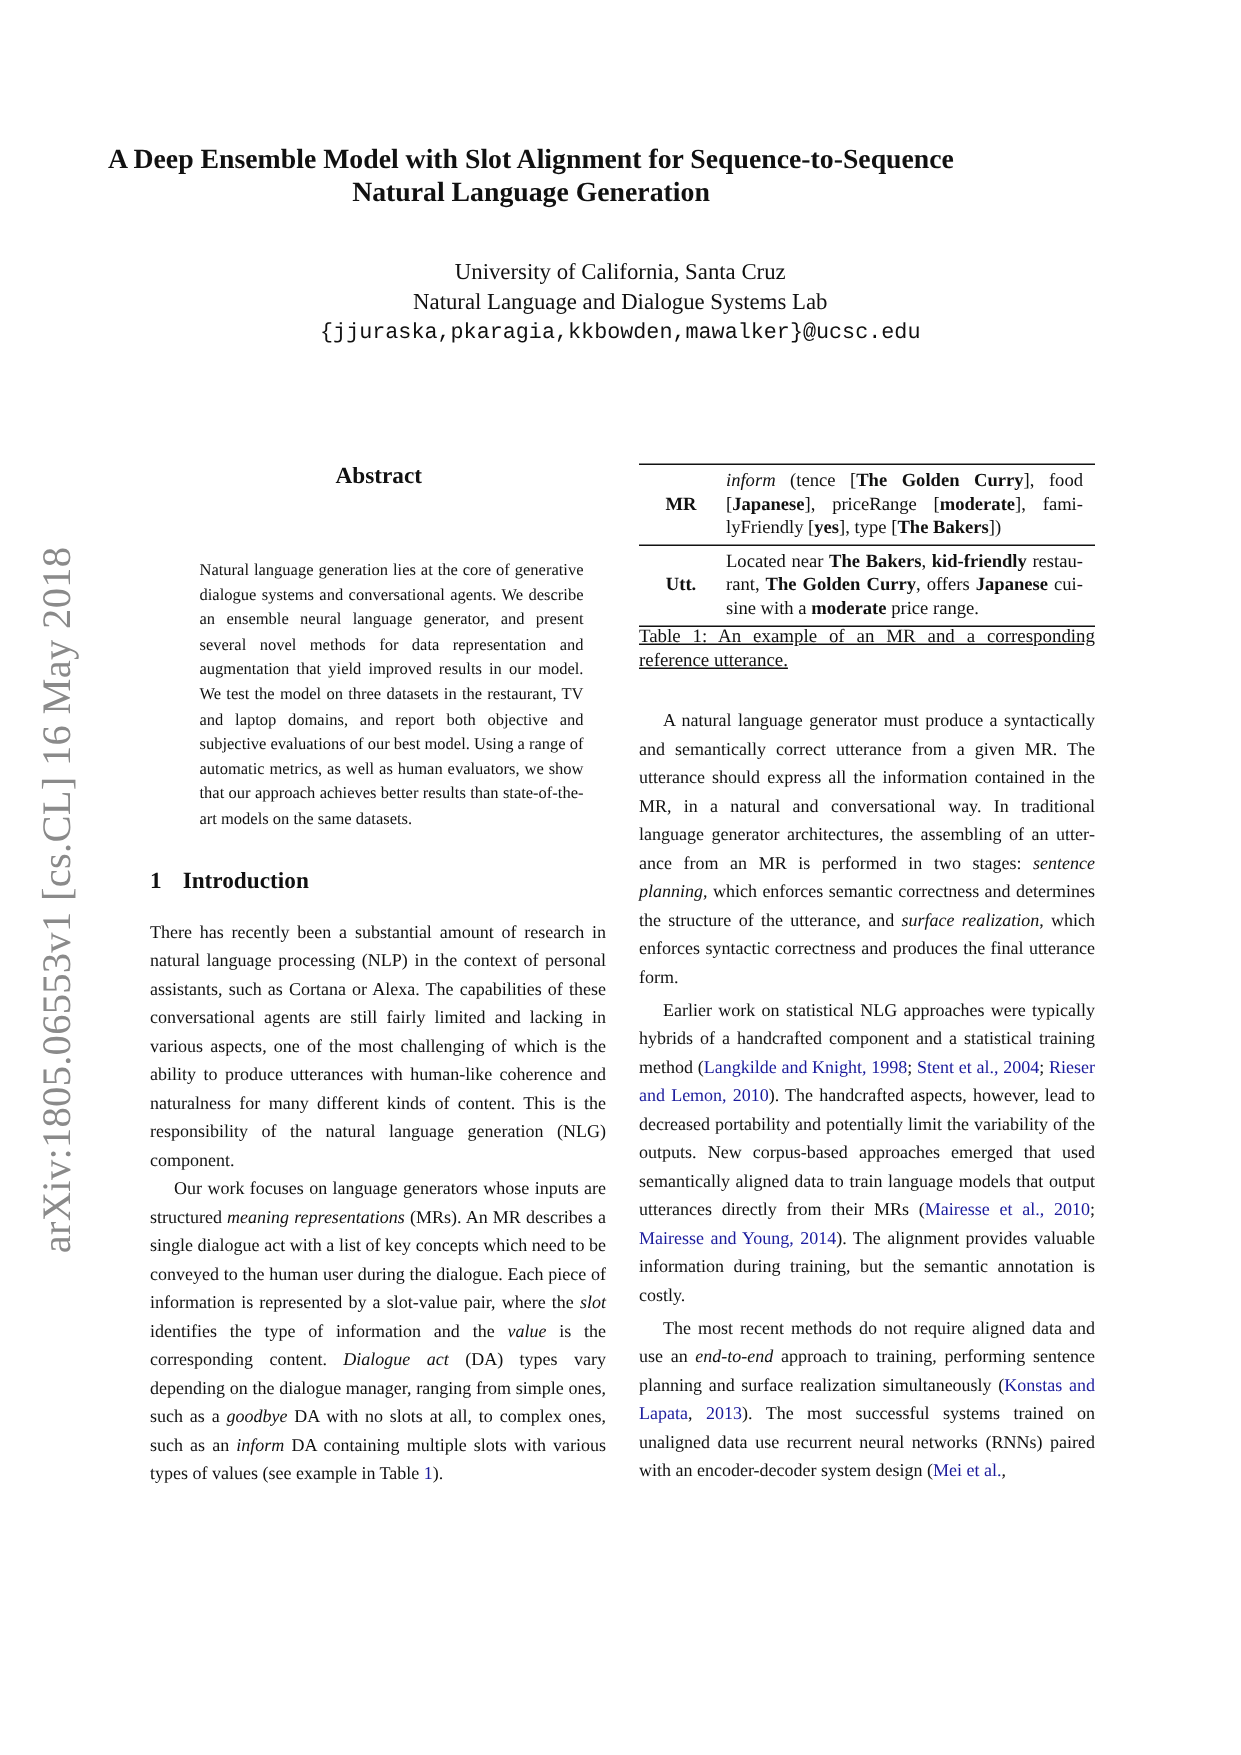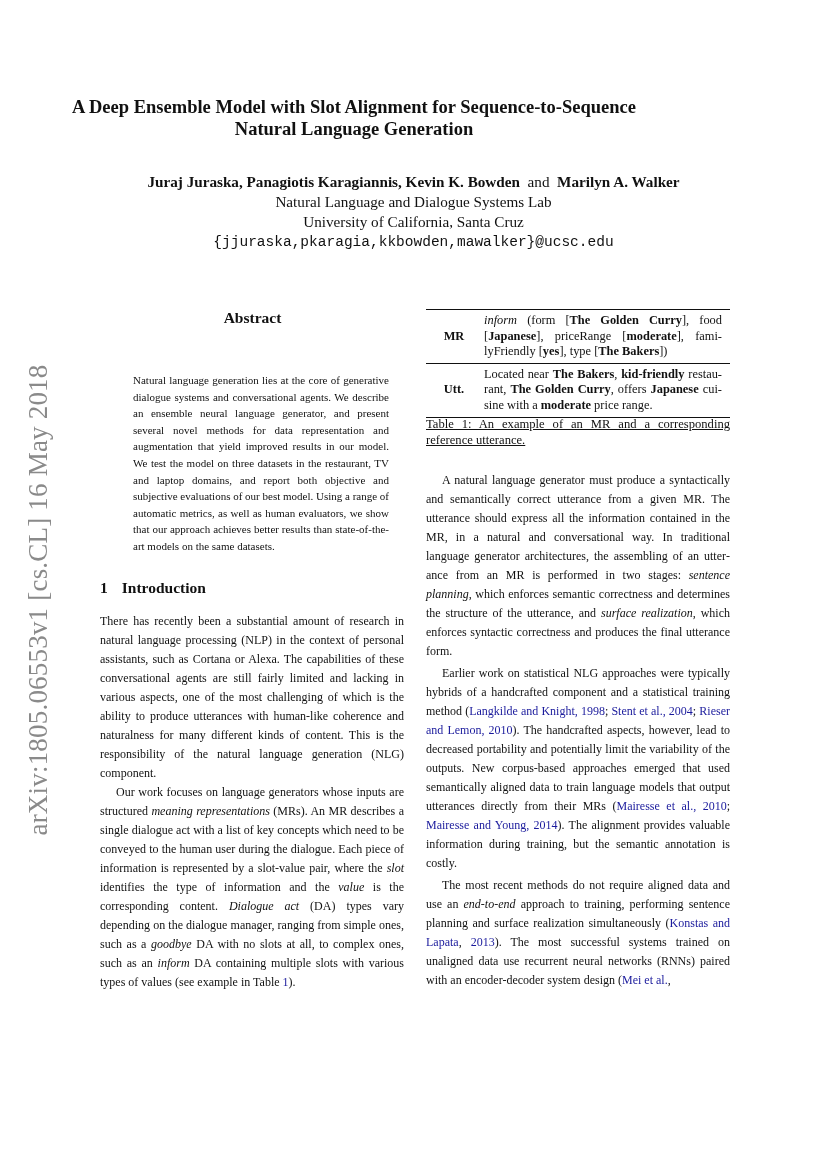--- a/index.html
+++ b/index.html
@@ -40,47 +40,42 @@
 <div class="sidebar">
   <span>arXiv:1805.06553v1  [cs.CL]  16 May 2018</span>
 </div>
 
 <div class="title">
   <div>A Deep Ensemble Model with Slot Alignment for Sequence-to-Sequence</div>
   <div>Natural Language Generation</div>
 </div>
 
 <div class="authors">
-  <div class="names">
-    <b>Juraj Juraska, Panagiotis Karagiannis, Kevin K. Bowden</b>
-    &nbsp;<span>and</span>&nbsp;
-    <b>Marilyn A. Walker</b>
-  </div>
+  <div>University of California, Santa Cruz</div>
   <div>Natural Language and Dialogue Systems Lab</div>
-  <div>University of California, Santa Cruz</div>
   <div class="email">{jjuraska,pkaragia,kkbowden,mawalker}@ucsc.edu</div>
 </div>
 
 <div class="abstract-head">Abstract</div>
 <div class="abstract-body">Natural language generation lies at the core of generative dialogue systems and conversa­tional agents. We describe an ensemble neural language generator, and present several novel methods for data representation and augmen­tation that yield improved results in our model. We test the model on three datasets in the restaurant, TV and laptop domains, and re­port both objective and subjective evaluations of our best model. Using a range of automatic metrics, as well as human evaluators, we show that our approach achieves better results than state-of-the-art models on the same datasets.</div>
 
 <div class="section-head">
   <span class="num">1</span><span>Introduction</span>
 </div>
 
 <div class="col col1">
   <p>There has recently been a substantial amount of research in natural language processing (NLP) in the context of personal assistants, such as Cortana or Alexa. The capabilities of these conversational agents are still fairly limited and lacking in vari­ous aspects, one of the most challenging of which is the ability to produce utterances with human-like coherence and naturalness for many different kinds of content.  This is the responsibility of the natural language generation (NLG) component.</p>
   <p class="indent"><span>Our work focuses on language generators whose inputs are structured </span><i>meaning representa­tions</i><span> (MRs).  An MR describes a single dialogue act with a list of key concepts which need to be conveyed to the human user during the dialogue. Each piece of information is represented by a slot-value pair, where the </span><i>slot</i><span> identifies the type of in­formation and the </span><i>value</i><span> is the corresponding con­tent. </span><i>Dialogue act</i><span> (DA) types vary depending on the dialogue manager, ranging from simple ones, such as a </span><i>goodbye</i><span> DA with no slots at all, to com­plex ones, such as an </span><i>inform</i><span> DA containing multi­ple slots with various types of values (see example in Table </span><span class="cite">1</span><span>).</span></p>
 </div>
 
 <table class="tbl">
   <tbody>
       <tr class="first">
     <td class="lab">MR</td>
-    <td class="txt"><i>inform</i><span> (form [</span><b>The Golden Curry</b><span>], food [</span><b>Japanese</b><span>], priceRange [</span><b>moderate</b><span>], fami­lyFriendly [</span><b>yes</b><span>], type [</span><b>The Bakers</b><span>])</span></td>
+    <td class="txt"><i>inform</i><span> (tence [</span><b>The Golden Curry</b><span>], food [</span><b>Japanese</b><span>], priceRange [</span><b>moderate</b><span>], fami­lyFriendly [</span><b>yes</b><span>], type [</span><b>The Bakers</b><span>])</span></td>
   </tr>
   <tr>
     <td class="lab">Utt.</td>
     <td class="txt"><span>Located near </span><b>The Bakers</b><span>, </span><b>kid-friendly</b><span> restau­rant, </span><b>The Golden Curry</b><span>, offers </span><b>Japanese</b><span> cui­sine with a </span><b>moderate</b><span> price range.</span></td>
   </tr>
 </tbody>
   </table>
 <div class="caption">Table 1:  An example of an MR and a corresponding reference utterance.</div>
 
 <div class="col col2">

